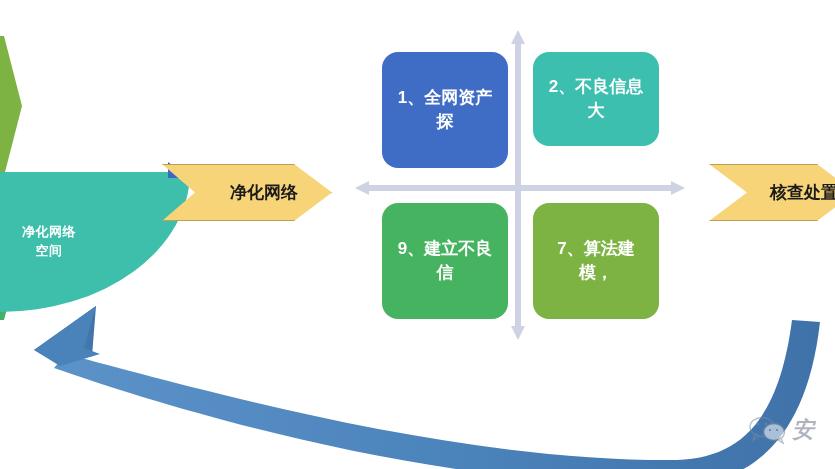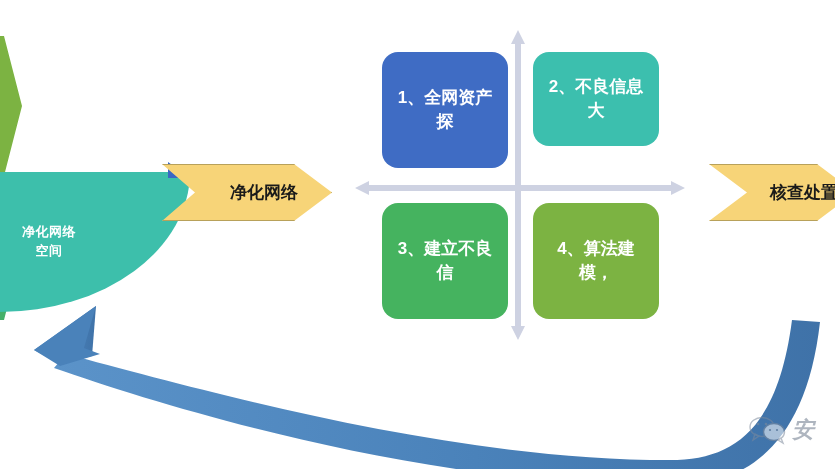--- a/index.html
+++ b/index.html
@@ -110,26 +110,26 @@
       <div>1、全网资产探</div>
     </div>
   </div>
   <div class="qbox" id="q2" style="background: rgb(60, 191, 174);">
     <div>
       <div>2、不良信息大</div>
     </div>
   </div>
   <div class="qbox" id="q3" style="background: rgb(69, 179, 95);">
     <div>
-      <div>3、建立不良信</div>
+      <div>9、建立不良信</div>
     </div>
   </div>
   <div class="qbox" id="q4" style="background: rgb(124, 179, 66);">
     <div>
-      <div>4、算法建模，</div>
+      <div>7、算法建模，</div>
     </div>
   </div>
 
   <div class="chev" id="chev-dispose">
     <div>核查处置</div>
   </div>
 
   <svg id="curve" viewBox="0 0 790 169">
     <defs>
       <linearGradient id="cg" x1="0" y1="0" x2="1" y2="0">

